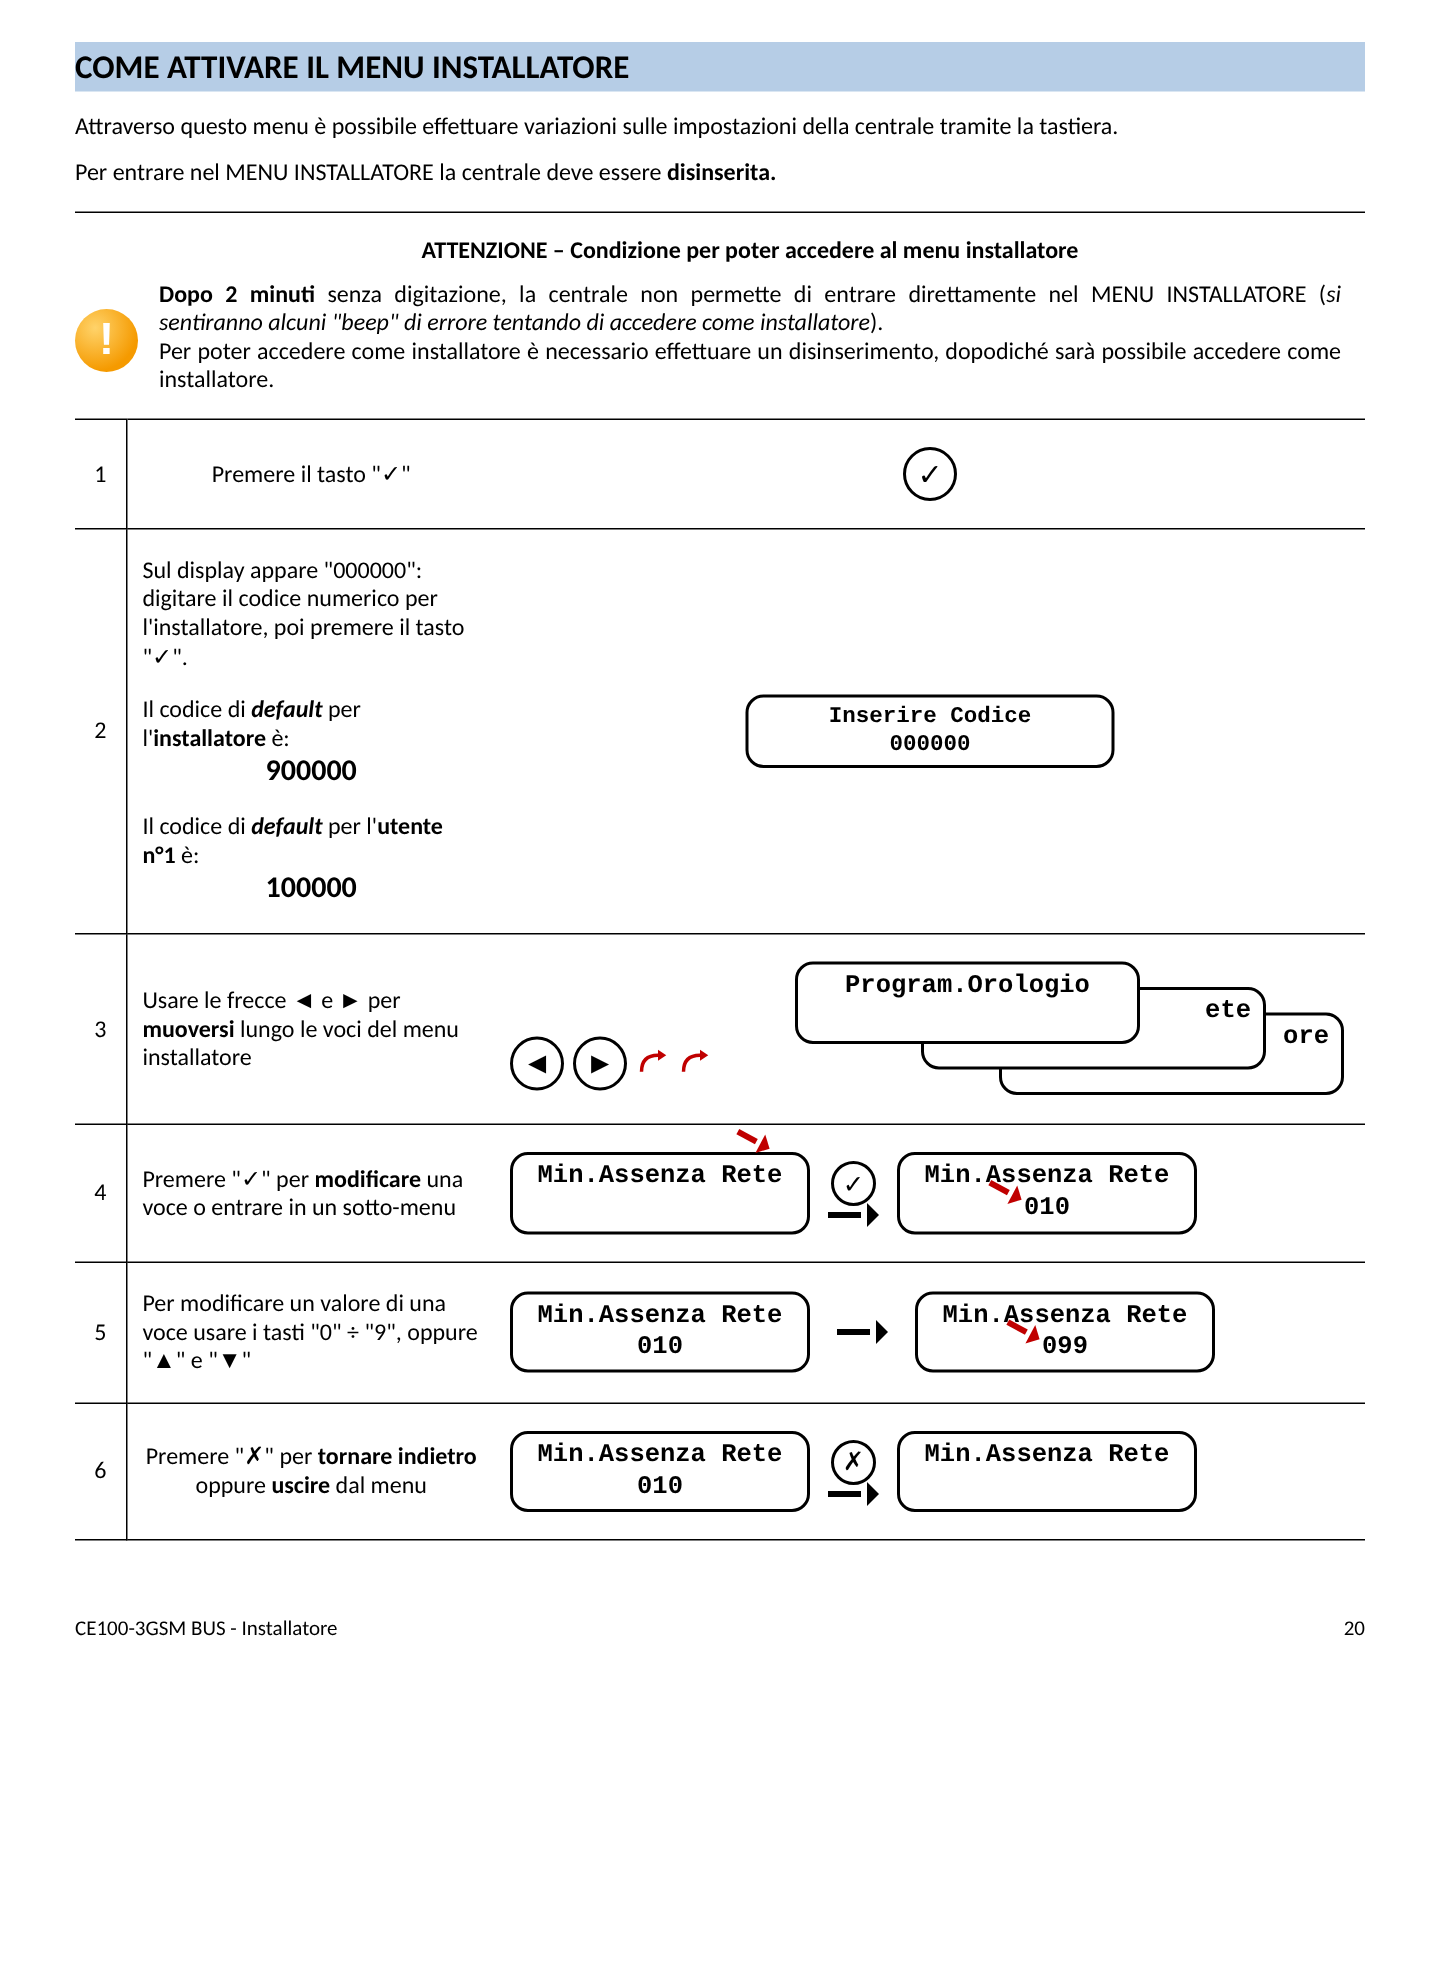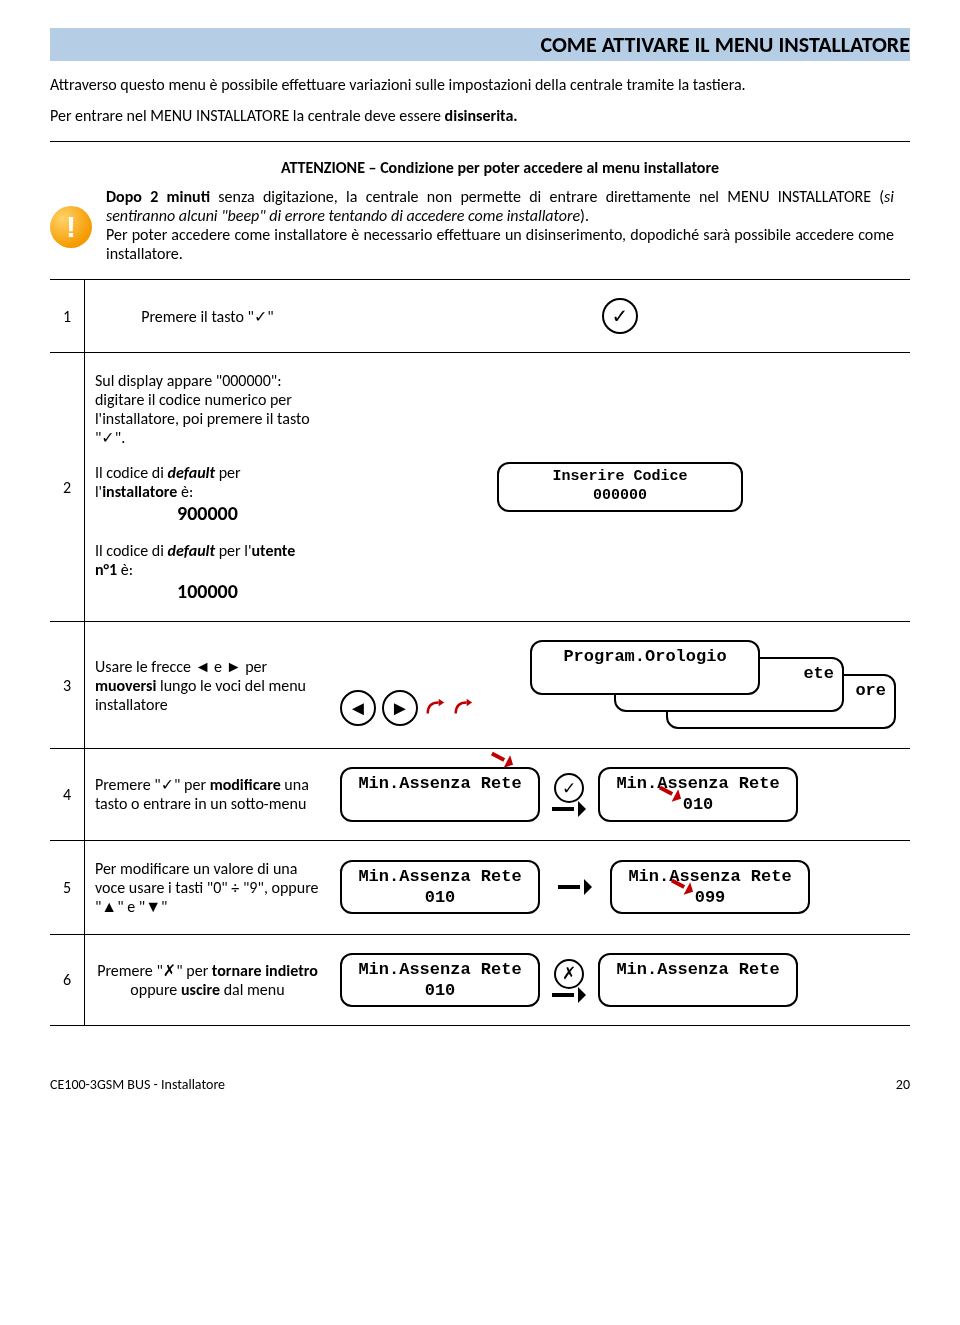--- a/index.html
+++ b/index.html
@@ -8,21 +8,21 @@
     background: #fff;
     font-family: Calibri, Arial, sans-serif;
     color: #000;
     width: 960px;
   }
   .page {
     padding: 28px 50px 20px 50px;
   }
   .title-bar {
     background: #b6cde6;
-    text-align: right;
+    text-align: left;
     font-weight: bold;
     font-size: 22px;
     padding: 3px 0;
     margin-bottom: 14px;
   }
   .intro {
     font-size: 16px;
     margin-bottom: 12px;
     text-align: justify;
   }
@@ -234,21 +234,21 @@
             <div class="lcd small c2" style="text-align:right"><span>ete</span><span class="l2">&nbsp;</span></div>
             <div class="lcd small c3"><span>Program.Orologio</span><span class="l2">&nbsp;</span></div>
           </div>
         </div>
       </td>
     </tr>
 
     <tr>
       <td class="num">4</td>
       <td class="desc">
-        <span>Premere "✓" per </span><b>modificare</b><span> una tasto o entrare in un sotto-menu</span>
+        <span>Premere "✓" per </span><b>modificare</b><span> una voce o entrare in un sotto-menu</span>
       </td>
       <td class="graphic">
         <div class="graphic-row" style="position:relative;">
           <span class="red-arrow diag overlay-red" style="top:-14px; left:150px;"></span>
           <div class="lcd small"><span>Min.Assenza Rete</span><span class="l2">&nbsp;</span></div>
           <div class="midcol">
             <span class="key-btn" style="width:30px;height:30px;font-size:17px;">✓</span>
             <span class="arrow-right"></span>
           </div>
           <div class="lcd small" style="position:relative;">

